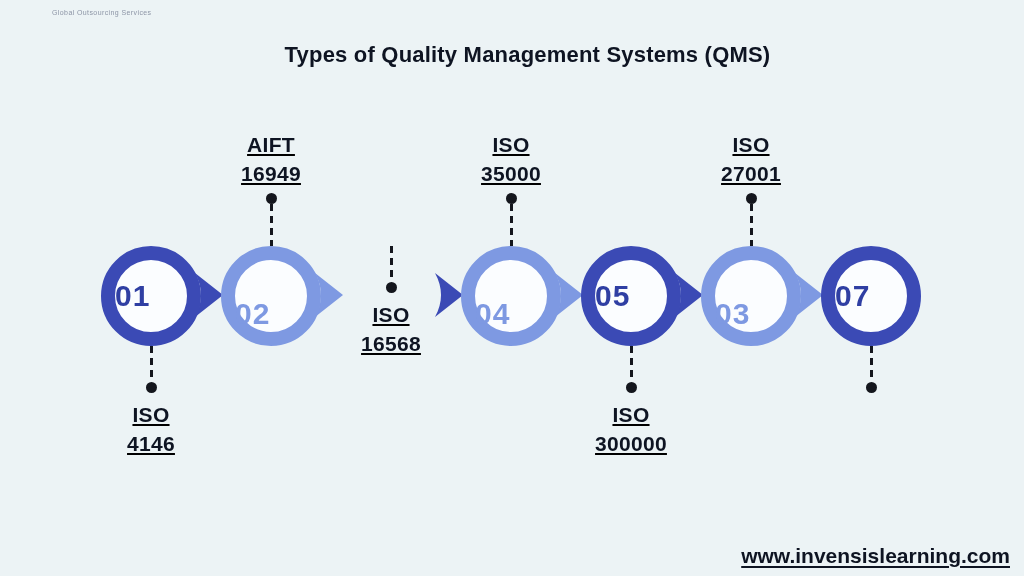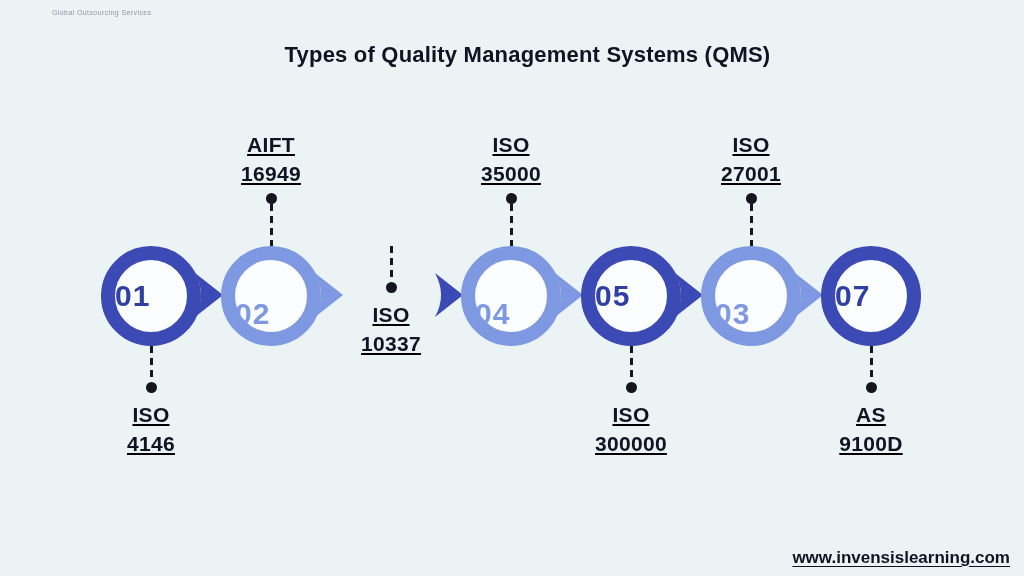--- a/index.html
+++ b/index.html
@@ -82,21 +82,21 @@
   .step.light .circle{border-color:var(--light_blue);}
   .step.light .num{color:var(--light_blue);margin-top:35px;}
 
   .arrow{position:absolute;left:103px;top:142px;z-index:1;}
   .step .arrow path{fill:var(--dark_blue);}
   .step.light .arrow path{fill:var(--light_blue);}
 
   
   .footer-url{
     position:absolute;right:14px;bottom:8px;
-    font-size:17px;font-weight:700;color:var(--ink);
+    font-size:21px;font-weight:700;color:var(--ink);
     text-decoration:underline;text-underline-offset:3px;
   }
 </style>
 </head>
 <body>
 
 <div class="logo">
   <div class="logo-tagline">Global Outsourcing Services</div>
 </div>
 
@@ -147,21 +147,21 @@
   <div class="step dark">
     <div class="zone top"></div>
     <svg class="arrow" width="30" height="46" viewBox="0 0 30 46">
         <path d="M1,1 C9,16 9,30 1,45 L29,23 Z"></path>
       </svg>
     <div class="zone bottom">
       <div class="dash"></div>
       <div class="dot"></div>
       <div class="step-label">
         <div>ISO</div>
-        <div>10337</div>
+        <div>16568</div>
       </div>
     </div>
   </div>
 
   <div class="step light">
     <div class="zone top">
       <div class="step-label">
         <div>ISO</div>
         <div>35000</div>
       </div>
@@ -222,22 +222,18 @@
   <div class="step dark">
     <div class="zone top"></div>
     <div class="circle-wrap">
       <div class="circle">
         <span class="num">07</span>
       </div>
     </div>
     <div class="zone bottom">
       <div class="dash"></div>
       <div class="dot"></div>
-      <div class="step-label">
-        <div>AS</div>
-        <div>9100D</div>
-      </div>
     </div>
   </div>
 
 </div>
 
 <a class="footer-url" href="#">www.invensislearning.com</a>
 
 </body></html>

